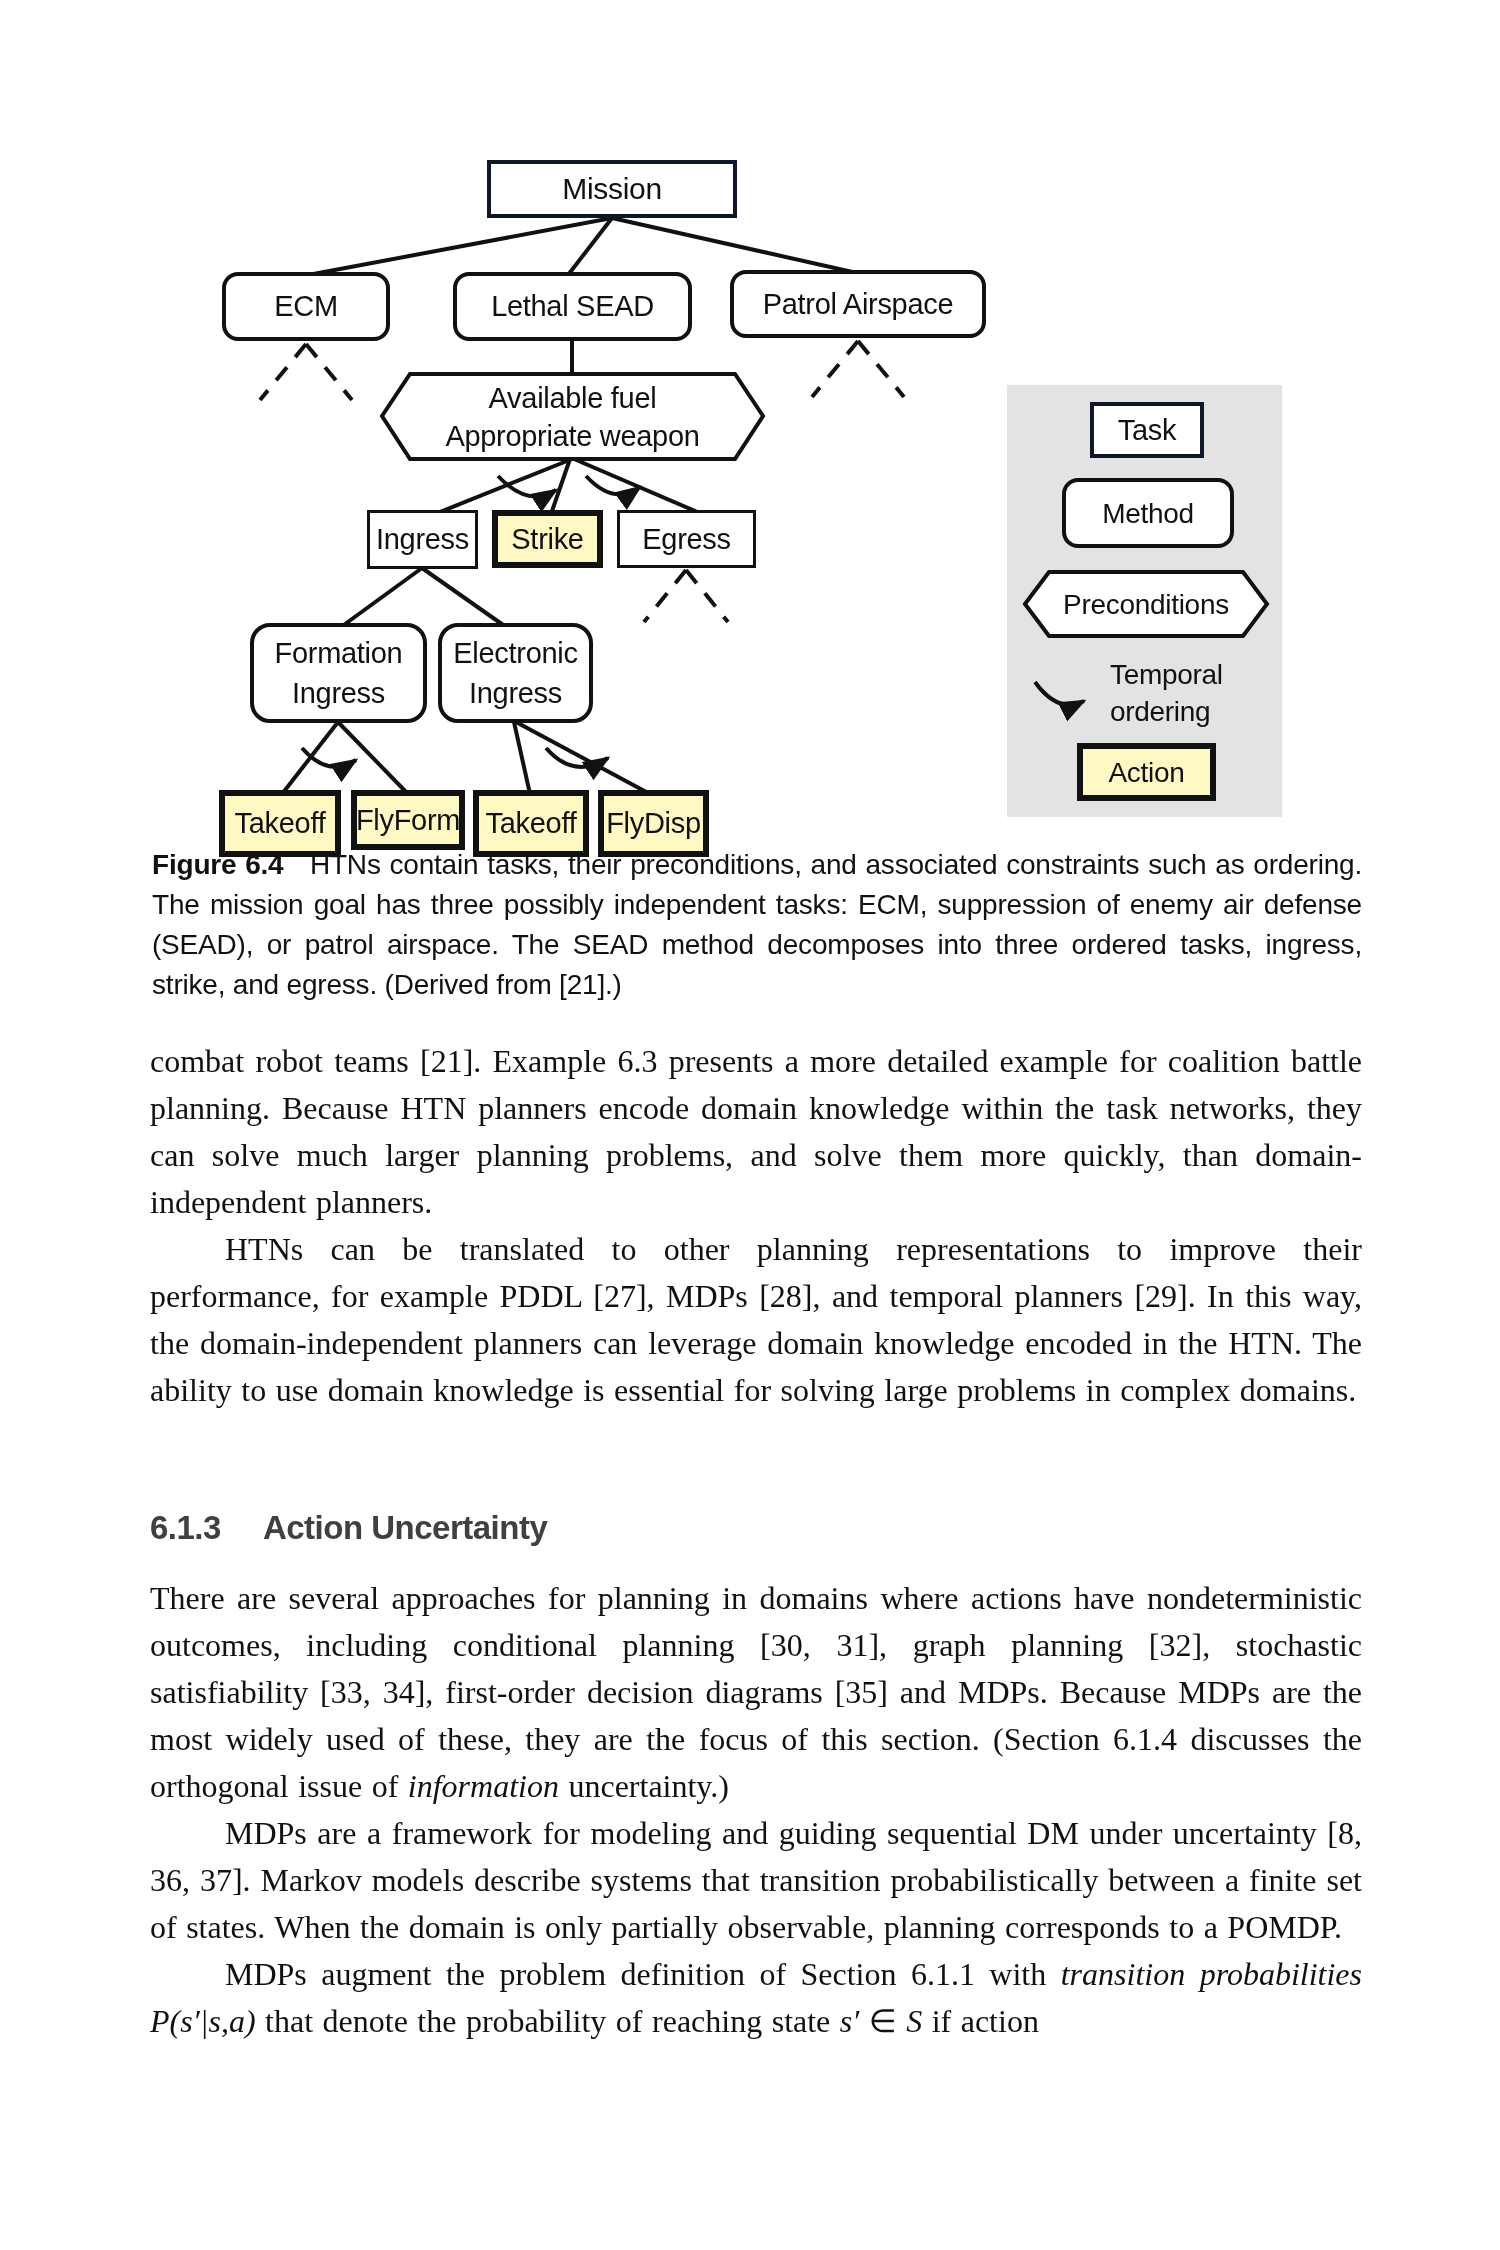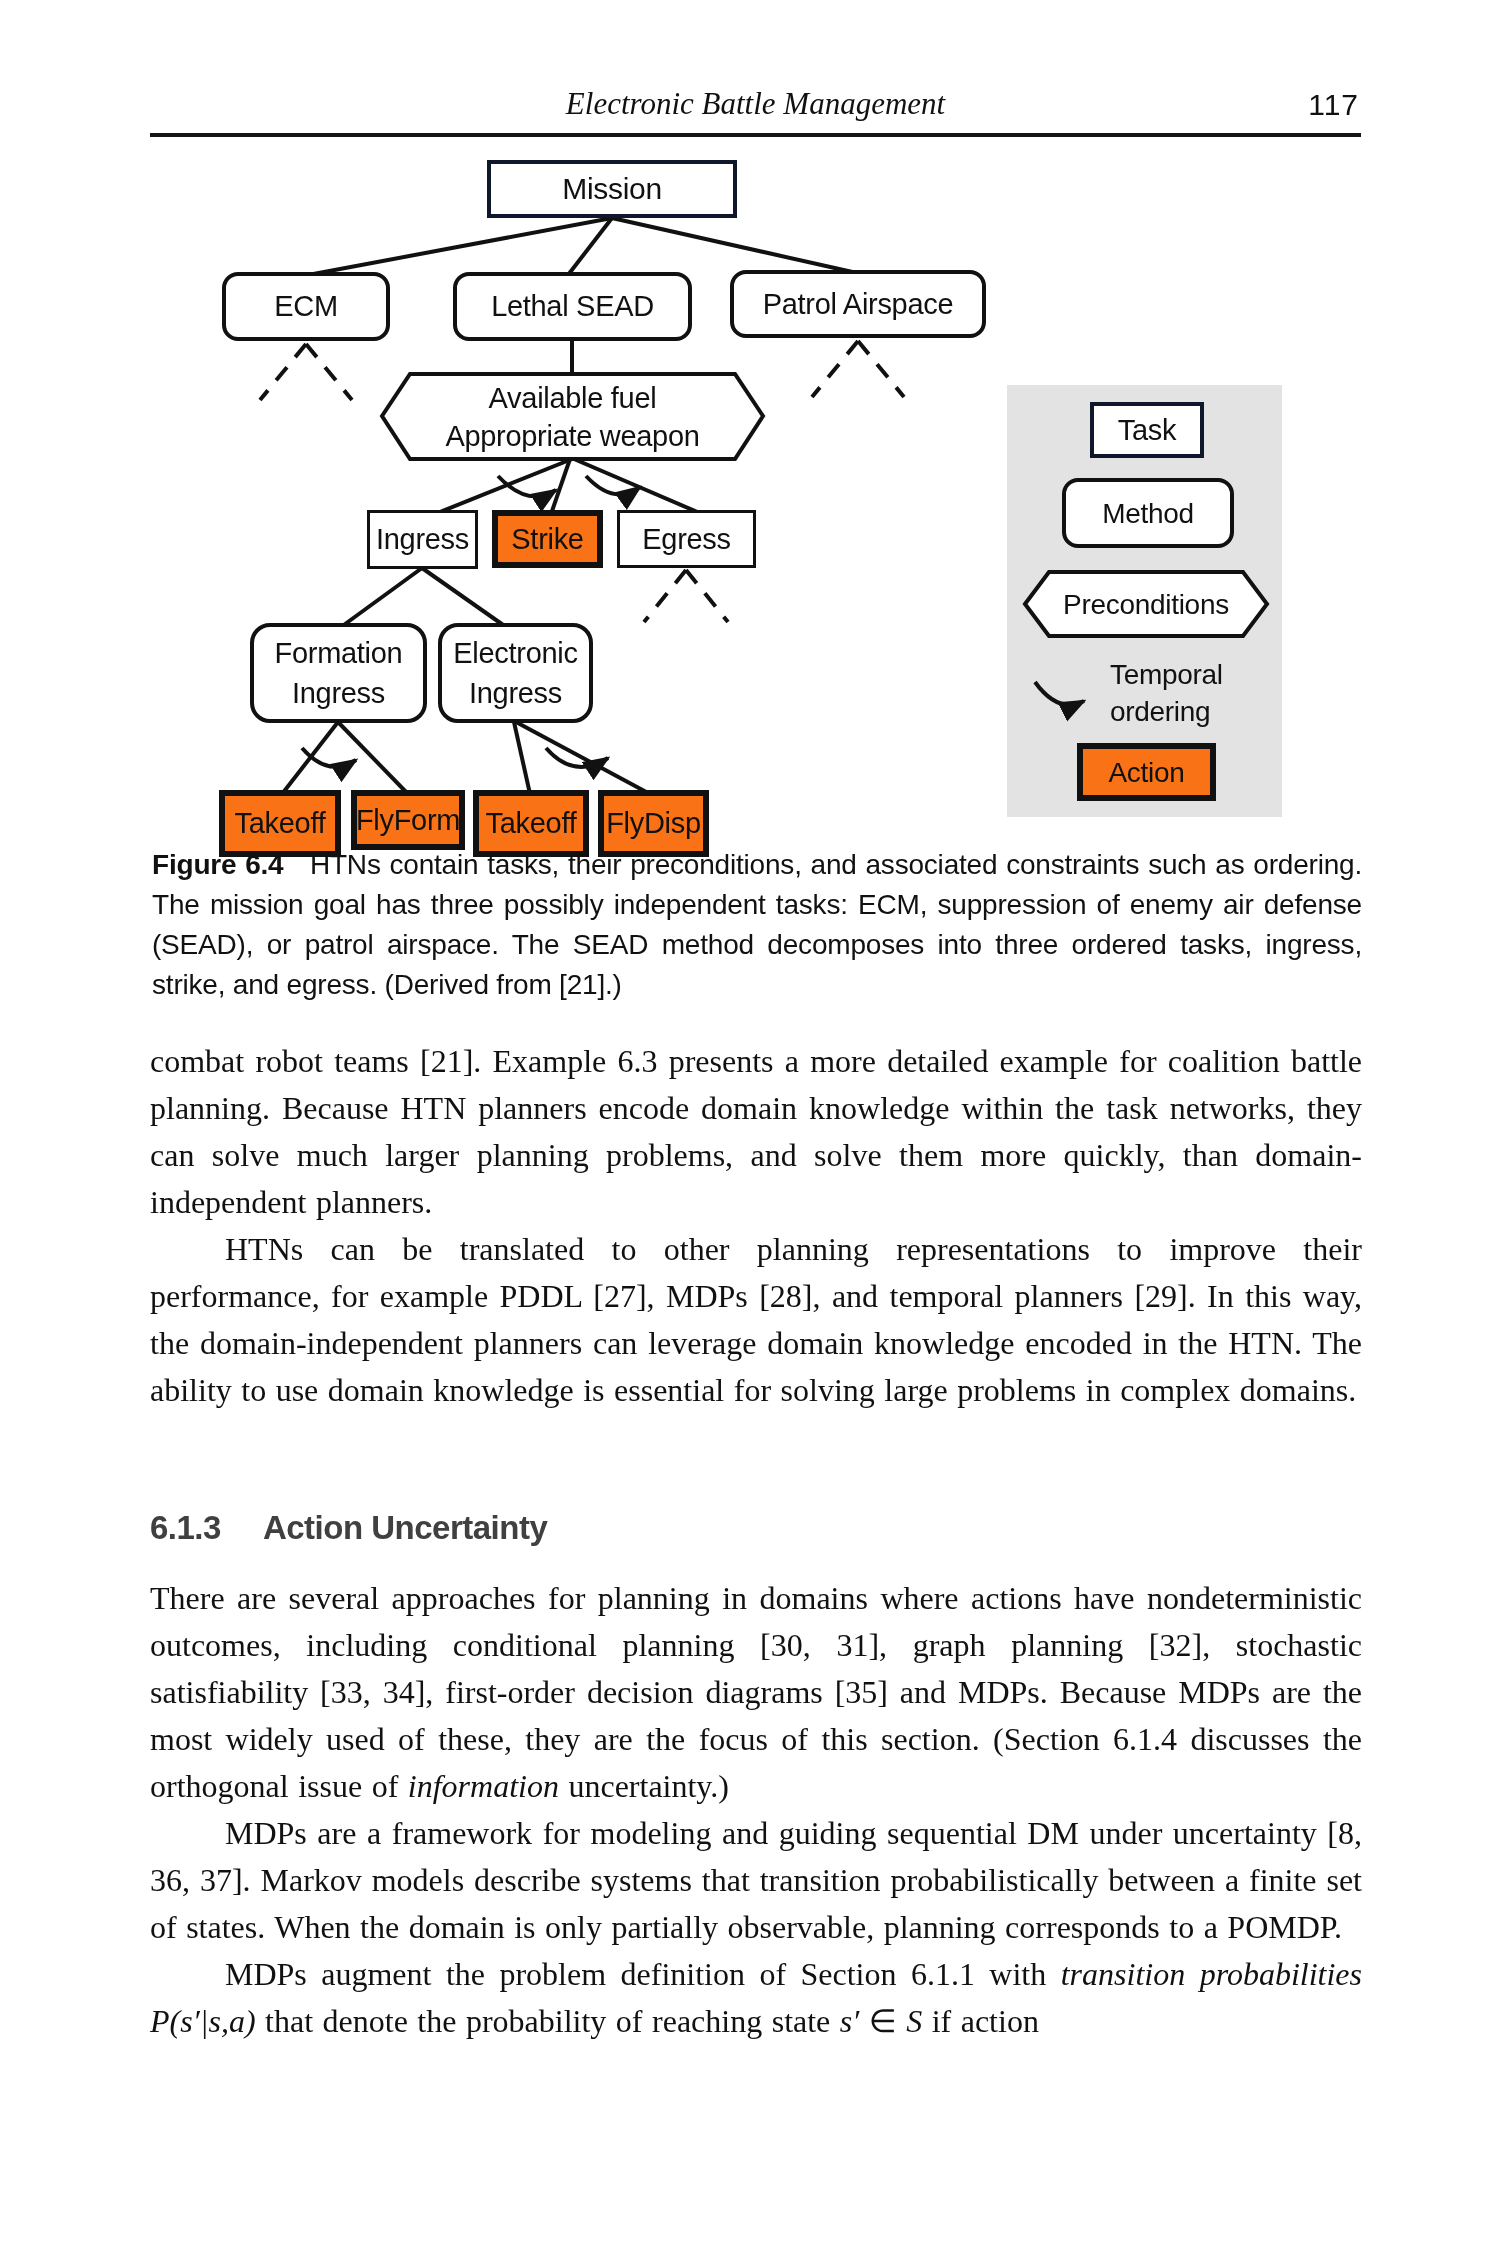--- a/index.html
+++ b/index.html
@@ -27,21 +27,21 @@
   .node{
     position:absolute;box-sizing:border-box;background:#fff;
     display:flex;align-items:center;justify-content:center;text-align:center;
     font-family:"Liberation Sans",sans-serif;font-size:29px;color:#111;
     letter-spacing:-0.3px;line-height:1.25;
   }
   .task{border:4px solid #0f172a;}
   .thin{border:3px solid #111;}
   .method{border:4px solid #111;border-radius:16px;}
   .method2{border:4px solid #111;border-radius:20px;line-height:40px;}
-  .action{border:6px solid #111;background:#f97316;text-align:center;}
+  .action{border:6px solid #111;background:#fef9c3;text-align:center;}
   .plain{background:transparent;border:none;}
   .hexlabel{line-height:38px;}
   .legend-temporal{
     position:absolute;left:1110px;top:656px;width:170px;
     font-family:"Liberation Sans",sans-serif;font-size:28px;line-height:37px;
     letter-spacing:-0.3px;text-align:left;
   }
   
   .caption{
     position:absolute;left:152px;top:845px;width:1210px;margin:0;
@@ -62,24 +62,20 @@
     font-family:"Liberation Sans",sans-serif;font-size:33px;font-weight:bold;
     letter-spacing:-0.5px;color:#404040;
   }
   .section-heading .sec-num{margin-right:42px;}
 </style>
 </head>
 <body>
 
 <div class="page">
 
-  <div class="pg-header">
-    <span class="running-title">Electronic Battle Management</span>
-    <span class="page-number">117</span>
-  </div>
 
   <div class="figure">
 
     <svg width="1500" height="880" viewBox="0 0 1500 880">
       <defs>
         <marker id="arr" viewBox="0 0 10 8" markerWidth="27" markerHeight="22" refX="9" refY="4" orient="auto" markerUnits="userSpaceOnUse">
           <path d="M0,0 L10,4 L0,8 Z" fill="#111"></path>
         </marker>
       </defs>
 

